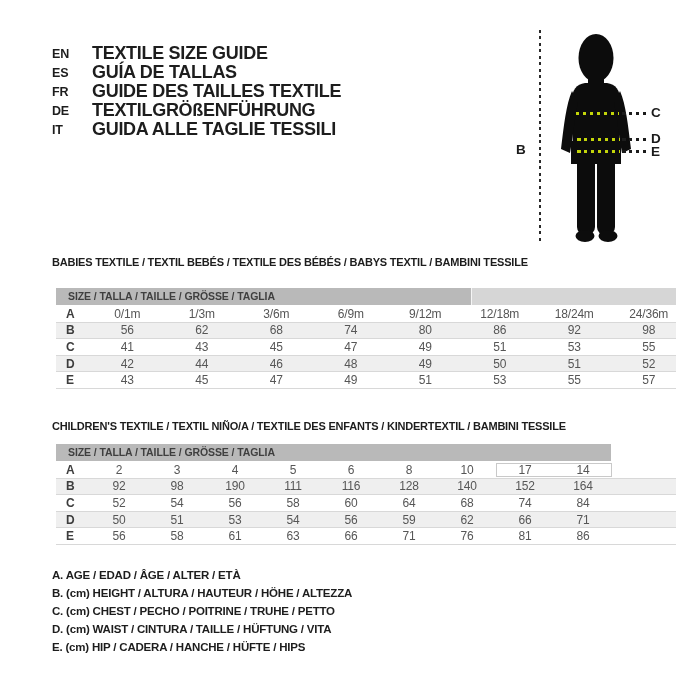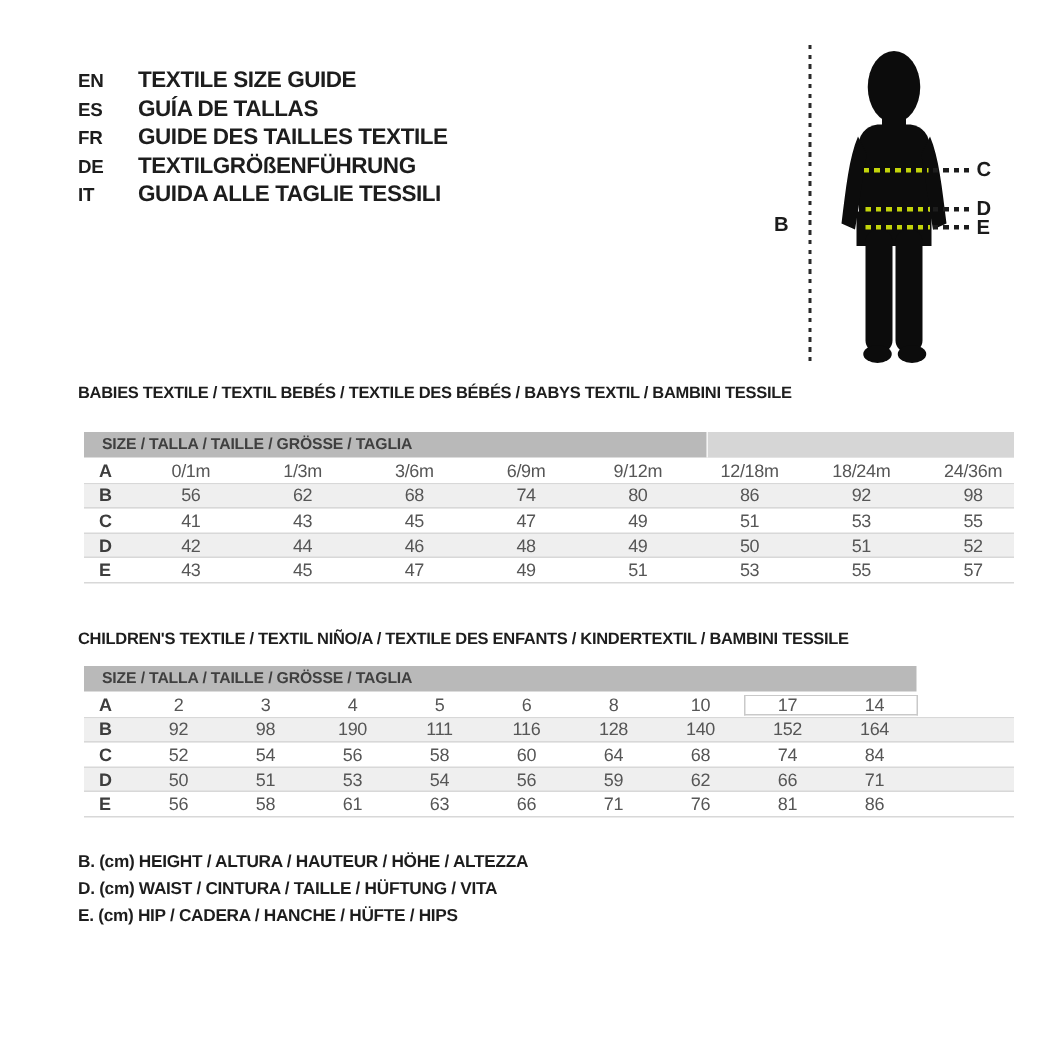--- a/index.html
+++ b/index.html
@@ -5,21 +5,21 @@
   html,body{margin:0;padding:0;background:#fff;}
   .page{
     position:relative;width:700px;height:700px;background:#fff;overflow:hidden;
     font-family:"Liberation Sans","DejaVu Sans",sans-serif;
     -webkit-font-smoothing:antialiased;
   }
   
   .lang-block{position:absolute;left:52px;top:44px;}
   .lang-row{display:flex;height:19px;align-items:center;}
   .lang-code{width:40px;font-size:12.5px;font-weight:bold;color:#1d1d1d;letter-spacing:-0.2px;}
-  .lang-label{font-size:15px;font-weight:bold;color:#1d1d1d;letter-spacing:-0.3px;white-space:nowrap;}
+  .lang-label{font-size:18px;font-weight:bold;color:#1d1d1d;letter-spacing:-0.3px;white-space:nowrap;}
   
   .fig-svg{position:absolute;left:505px;top:23px;}
   .dash-v{position:absolute;left:539px;top:30px;width:2px;height:214px;
     background:repeating-linear-gradient(180deg,#2a2a2a 0 3px,transparent 3px 6.5px);}
   .dash-h{position:absolute;height:3px;}
   .dash-yellow{background:repeating-linear-gradient(90deg,var(--accent-dash,#c3d50a) 0 3.5px,transparent 3.5px 7px);}
   .dash-black{background:repeating-linear-gradient(90deg,#1c1c1c 0 3.5px,transparent 3.5px 7px);}
   .d-c-y{left:576px;top:112px;width:43px;}
   .d-c-b{left:622px;top:112px;width:24px;}
   .d-d-y{left:577px;top:138px;width:43px;}
@@ -239,18 +239,20 @@
           <span class="tcell">66</span>
           <span class="tcell">71</span>
           <span class="tcell">76</span>
           <span class="tcell">81</span>
           <span class="tcell">86</span>
         </div>
       </div>
   </div>
 
   <div class="legend">
+    <div class="legend-line">A. AGE / EDAD / ÂGE / ALTER / ETÀ</div>
     <div class="legend-line">B. (cm) HEIGHT / ALTURA / HAUTEUR / HÖHE / ALTEZZA</div>
+    <div class="legend-line">C. (cm) CHEST / PECHO / POITRINE / TRUHE / PETTO</div>
     <div class="legend-line">D. (cm) WAIST / CINTURA / TAILLE / HÜFTUNG / VITA</div>
     <div class="legend-line">E. (cm) HIP / CADERA / HANCHE / HÜFTE / HIPS</div>
   </div>
 
 </div>
 
 </body></html>

